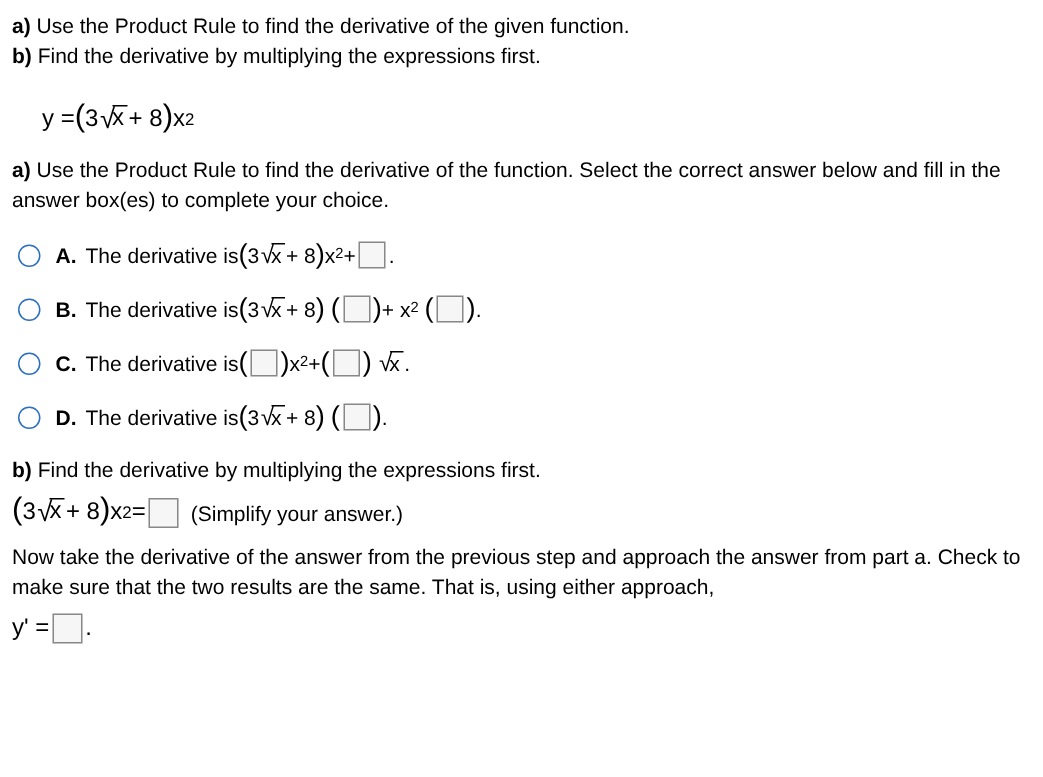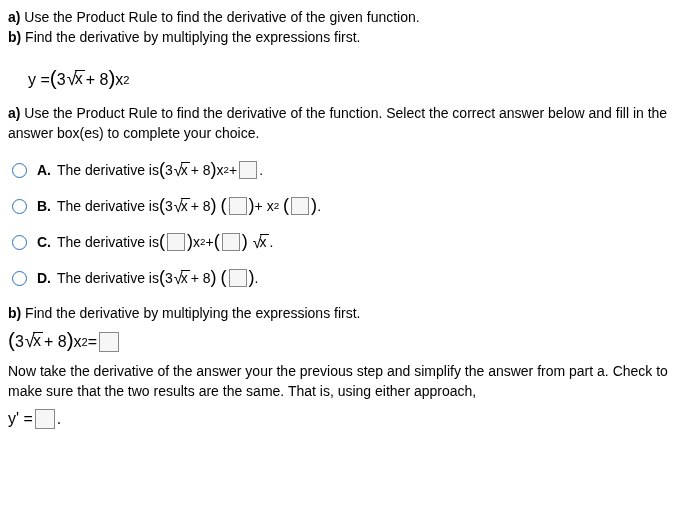--- a/index.html
+++ b/index.html
@@ -203,24 +203,25 @@
   <span class="sqrt-wrap">
       <span class="sqrt-sign">√</span>
       <span class="sqrt-content">x</span>
     </span>
   <span> + 8</span>
   <span class="paren-big">)</span>
   <span> x</span>
     <span class="sup">2</span>
   <span> = </span>
   <span class="input-box"></span>
-</div>
-
-
-<div class="final-text">Now take the derivative of the answer your the previous step and simplify the answer from part a.  Check to make sure that the two results are the same. That is, using either approach,</div>
+  <span class="simplify-note">(Simplify your answer.)</span>
+</div>
+
+
+<div class="final-text">Now take the derivative of the answer from the previous step and approach the answer from part a.  Check to make sure that the two results are the same. That is, using either approach,</div>
 
 
 <div class="final-eq math">
   <span>y' = </span>
   <span class="input-box"></span>
   <span>.</span>
 </div>
 
 
 

